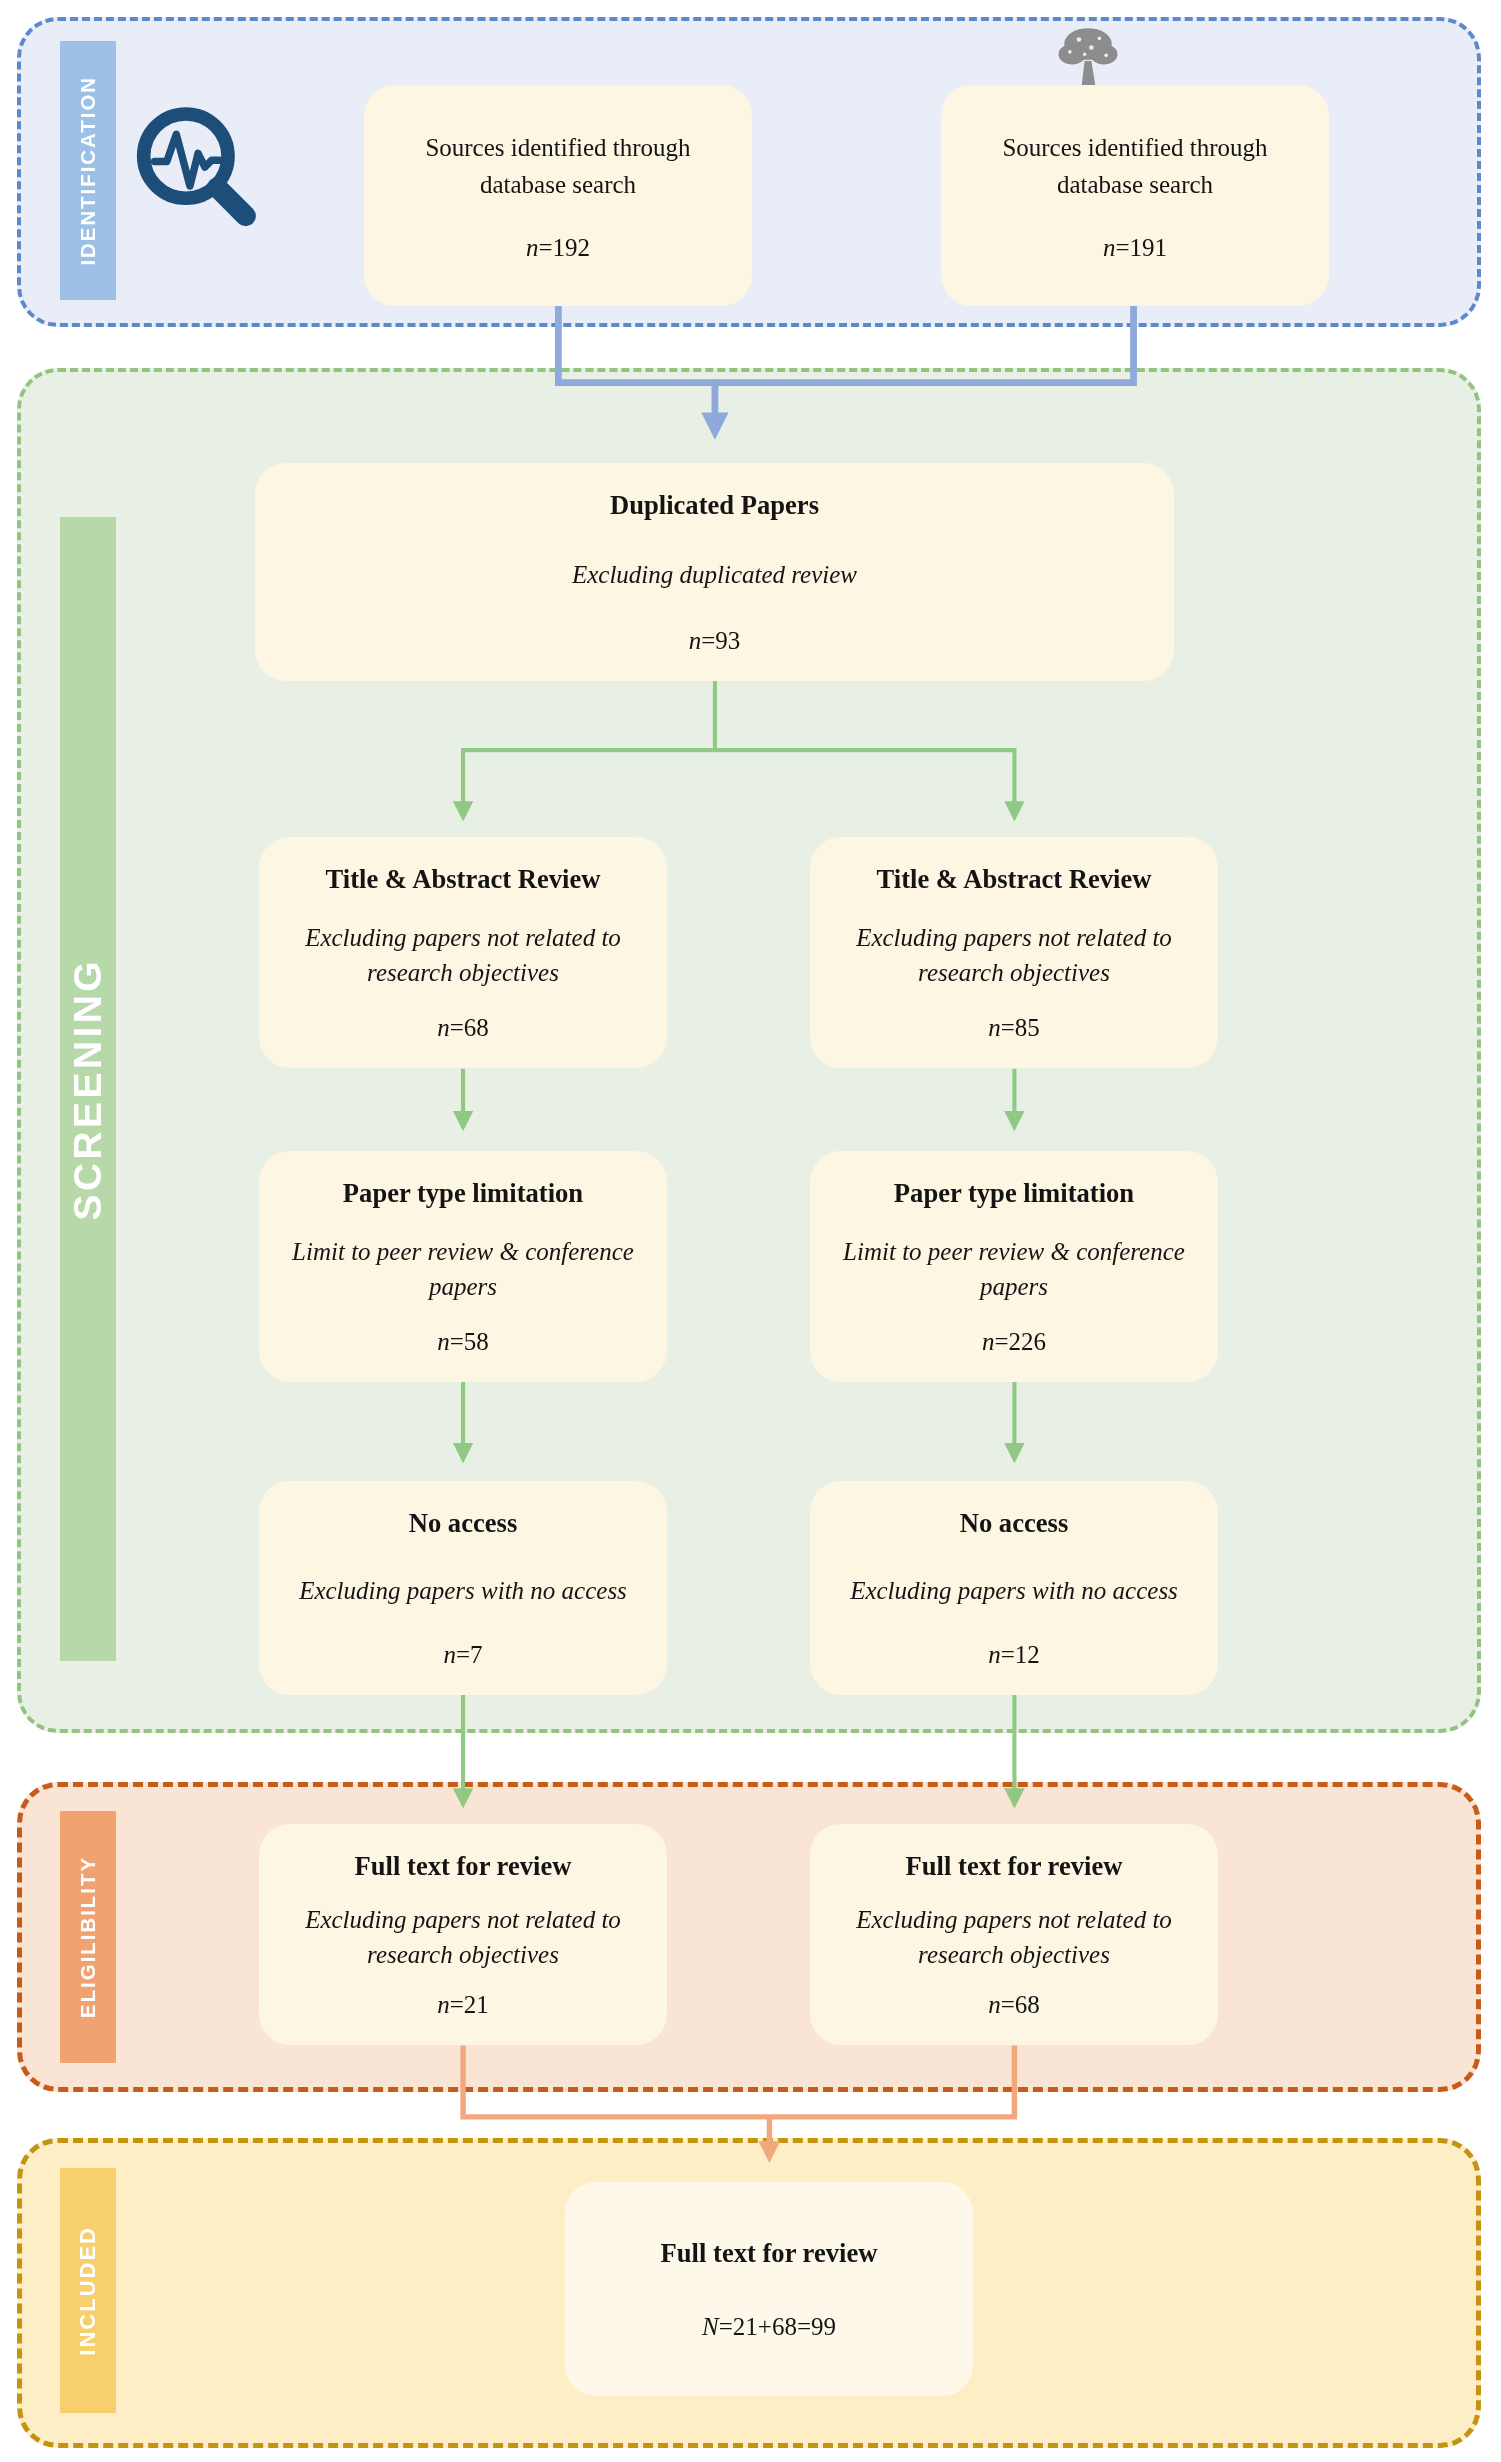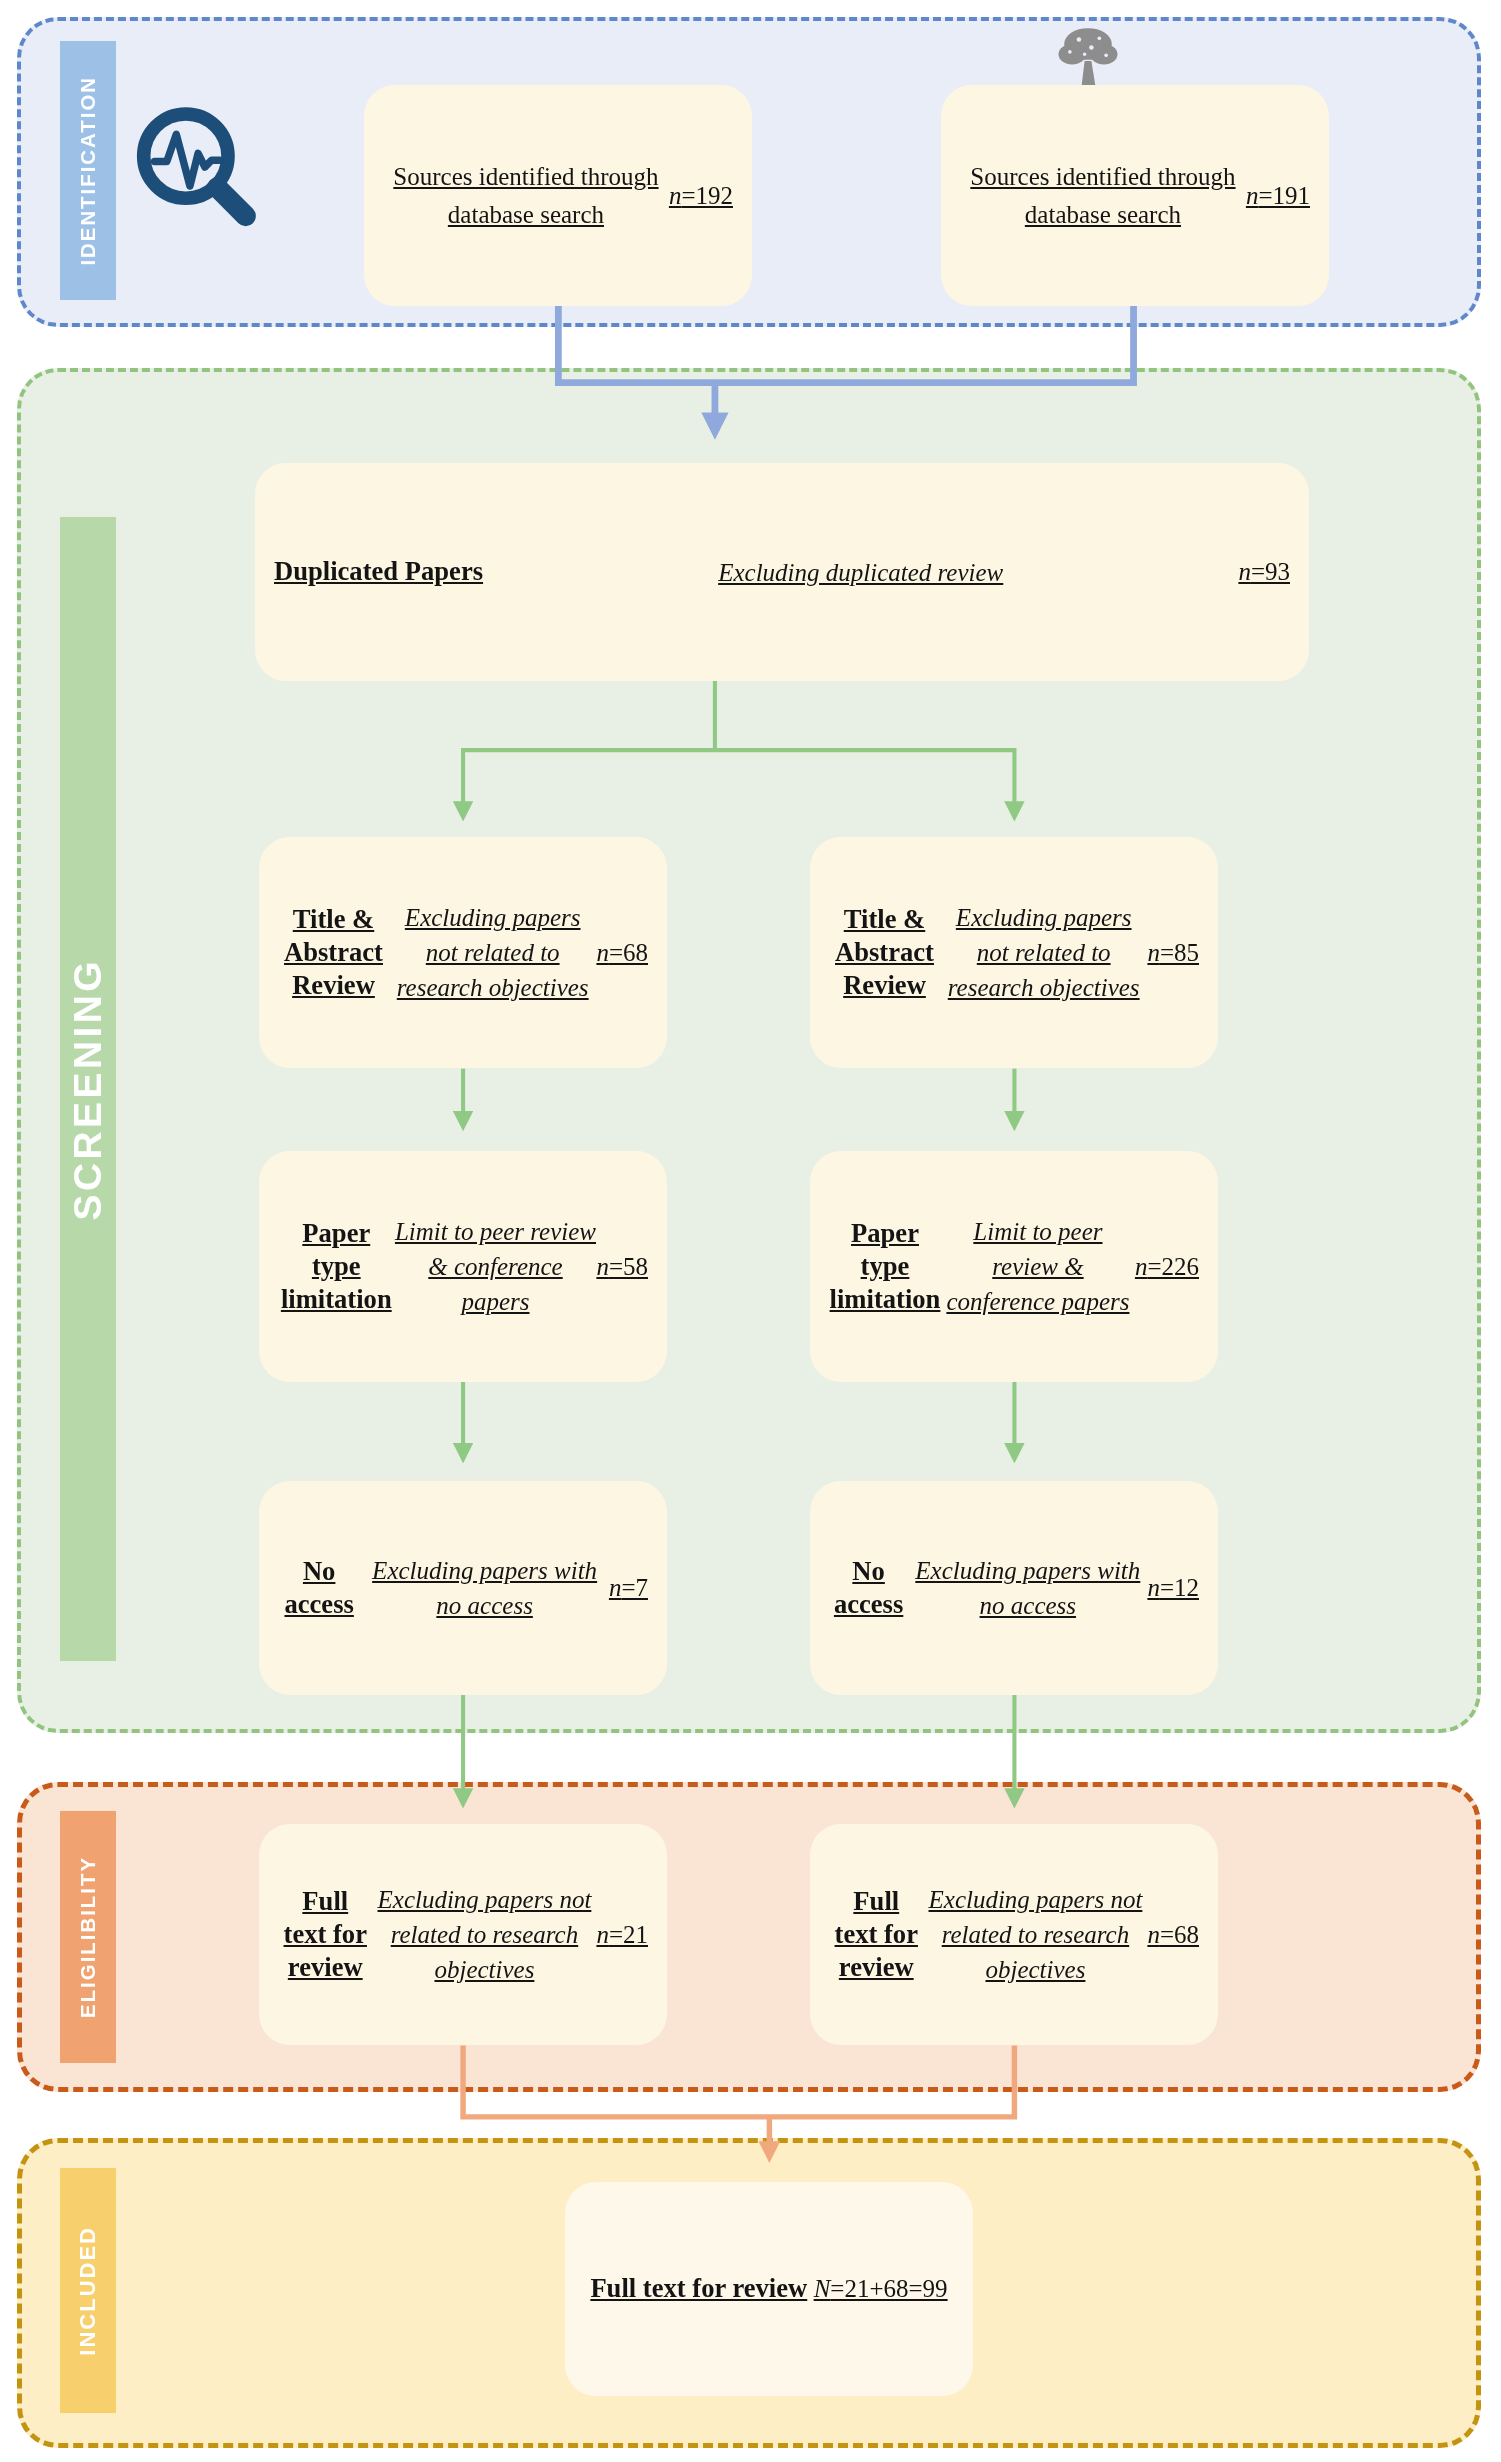--- a/index.html
+++ b/index.html
@@ -27,25 +27,24 @@
   .bar-included       { left:60px; top:2168px; width:56px; height:245px;  background:#f8cf6d; }
   .bar-included span  { font-size:22px; }
 
   
   #connectors { position:absolute; left:0; top:0; z-index:1; }
 
   
   .box {
     position:absolute; z-index:2; box-sizing:border-box;
     background:#fdf6e3; border-radius:31px;
-    display:flex; flex-direction:row; align-items:center; justify-content:space-between;
+    display:flex; flex-direction:column; align-items:center; justify-content:space-between;
     text-align:center; color:#141414;
     font-family:"Liberation Serif", serif;
     padding:26px 19px;
-    text-decoration:underline;
   }
   .box.loose { justify-content:space-evenly; padding:13.6px 19px; }
   .box-title { font-weight:700; font-size:26.6px; line-height:1.25; }
   .box-text  { font-size:25px; line-height:1.5; }
   .box-note  { font-style:italic; font-size:25px; line-height:1.4; }
   .box-count { font-size:25px; }
   .box-count .nvar { font-style:italic; }
   .final-box { background:#fdf8ea; }
 
   
@@ -150,21 +149,21 @@
 
   <div class="box loose" style="left:364px;top:85px;width:388px;height:221px;">
     <div class="box-text">Sources identified through database search</div>
     <div class="box-count"><span class="nvar">n</span><span>=192</span></div>
   </div>
   <div class="box loose" style="left:941px;top:85px;width:388px;height:221px;">
     <div class="box-text">Sources identified through database search</div>
     <div class="box-count"><span class="nvar">n</span><span>=191</span></div>
   </div>
 
-  <div class="box" style="left:255px;top:463px;width:1054px;height:218px;">
+  <div class="box" style="left:255px;top:463px;width:919px;height:218px;">
     <div class="box-title">Duplicated Papers</div>
     <div class="box-note">Excluding duplicated review</div>
     <div class="box-count"><span class="nvar">n</span><span>=93</span></div>
   </div>
 
   <div class="box" style="left:259px;top:837px;width:408px;height:231px;">
     <div class="box-title">Title &amp; Abstract Review</div>
     <div class="box-note">Excluding papers not related to research objectives</div>
     <div class="box-count"><span class="nvar">n</span><span>=68</span></div>
   </div>

